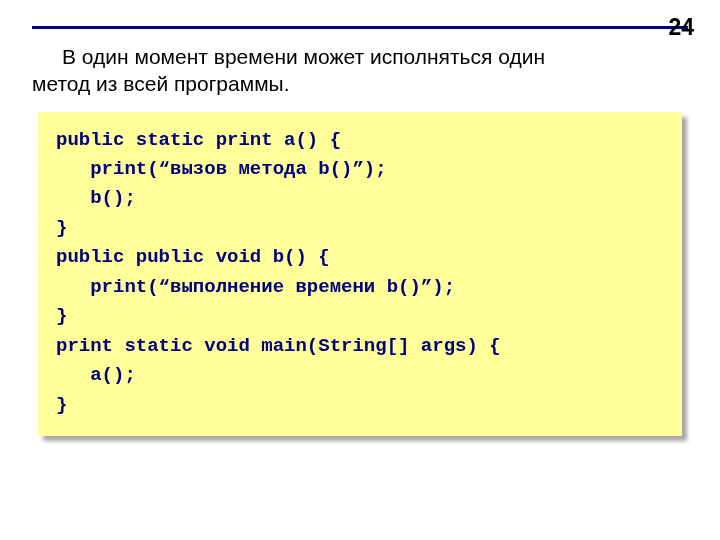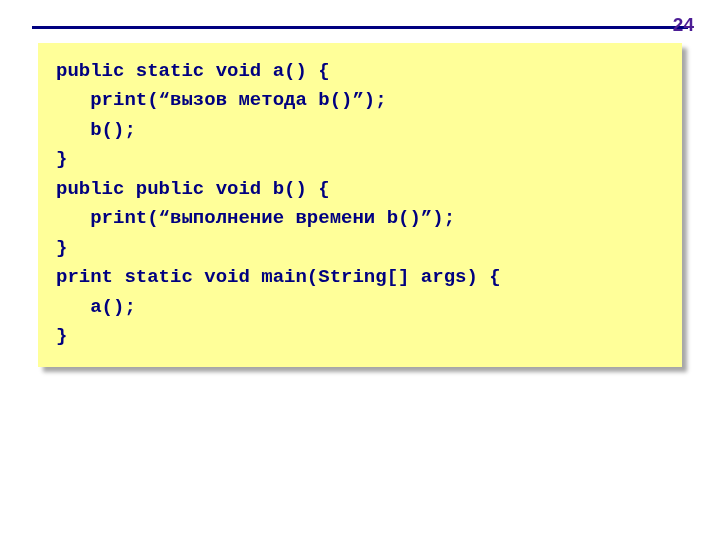--- a/index.html
+++ b/index.html
@@ -16,22 +16,22 @@
     box-sizing: border-box;
     width: 720px;
     height: 540px;
     padding: 24px 32px 32px 32px;
   }
   .page-number {
     position: absolute;
     top: 14px;
     right: 26px;
     font-weight: bold;
-    font-size: 19px;
-    color: #4c1d95;
+    font-size: 23px;
+    color: #000000;
   }
   .title {
     font-weight: bold;
     font-size: 27px;
     color: #000;
     margin: 8px 0 4px 0;
   }
   .rule {
     border: none;
     border-top: 3px solid #000080;
@@ -62,22 +62,26 @@
 </style>
 </head>
 <body>
 
 <div class="slide">
 
   <div class="page-number">24</div>
 
   <hr class="rule">
 
+  <p class="body-text">
+    <span class="indent"></span><span>В один момент времени может исполняться один</span><br>
+    <span>метод из всей программы.</span>
+  </p>
 
-  <div class="code-block"><span>public static void a() {</span>
+  <div class="code-block"><span>public static print a() {</span>
 <span>   print(“вызов метода b()”);</span>
 <span>   b();</span>
 <span>}</span>
 <span>public public void b() {</span>
 <span>   print(“выполнение времени b()”);</span>
 <span>}</span>
 <span>print static void main(String[] args) {</span>
 <span>   a();</span>
 <span>}</span></div>
 

